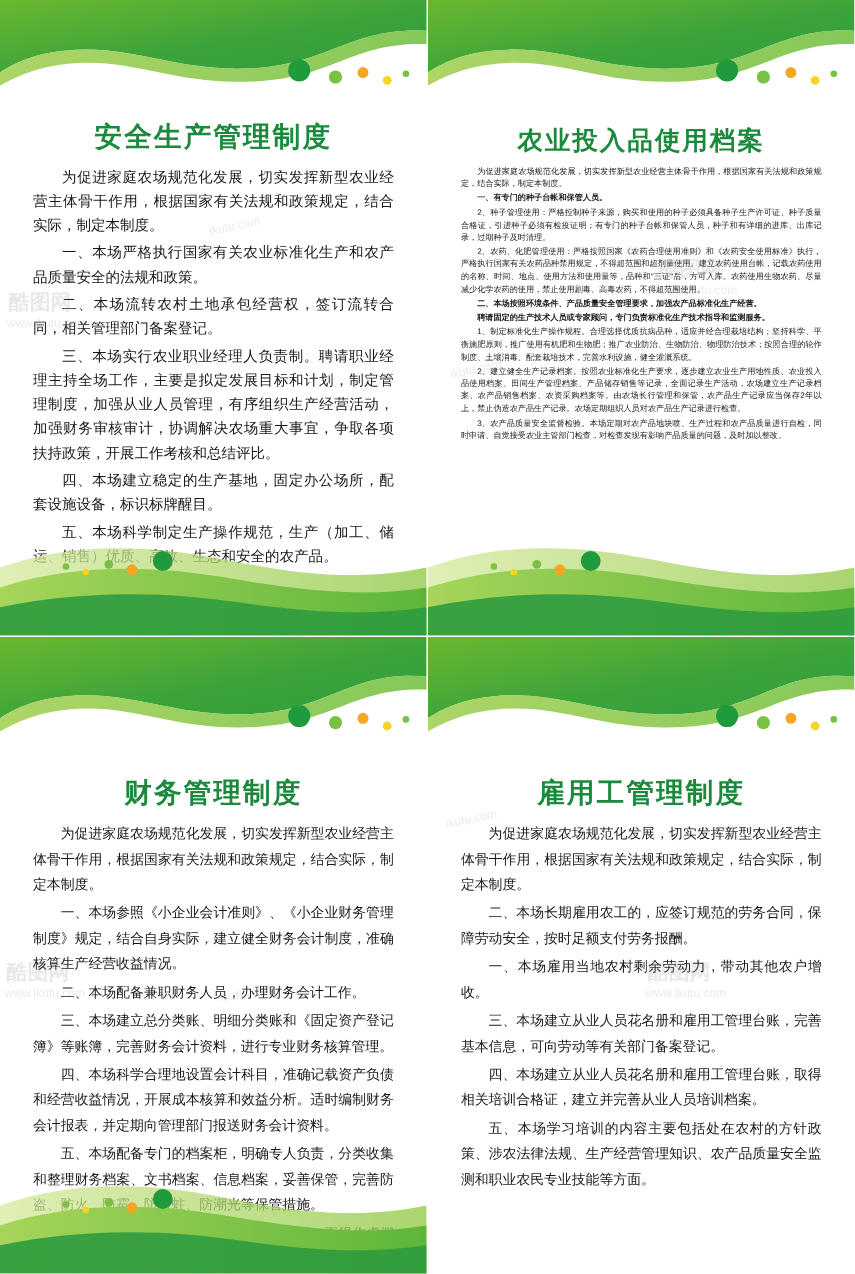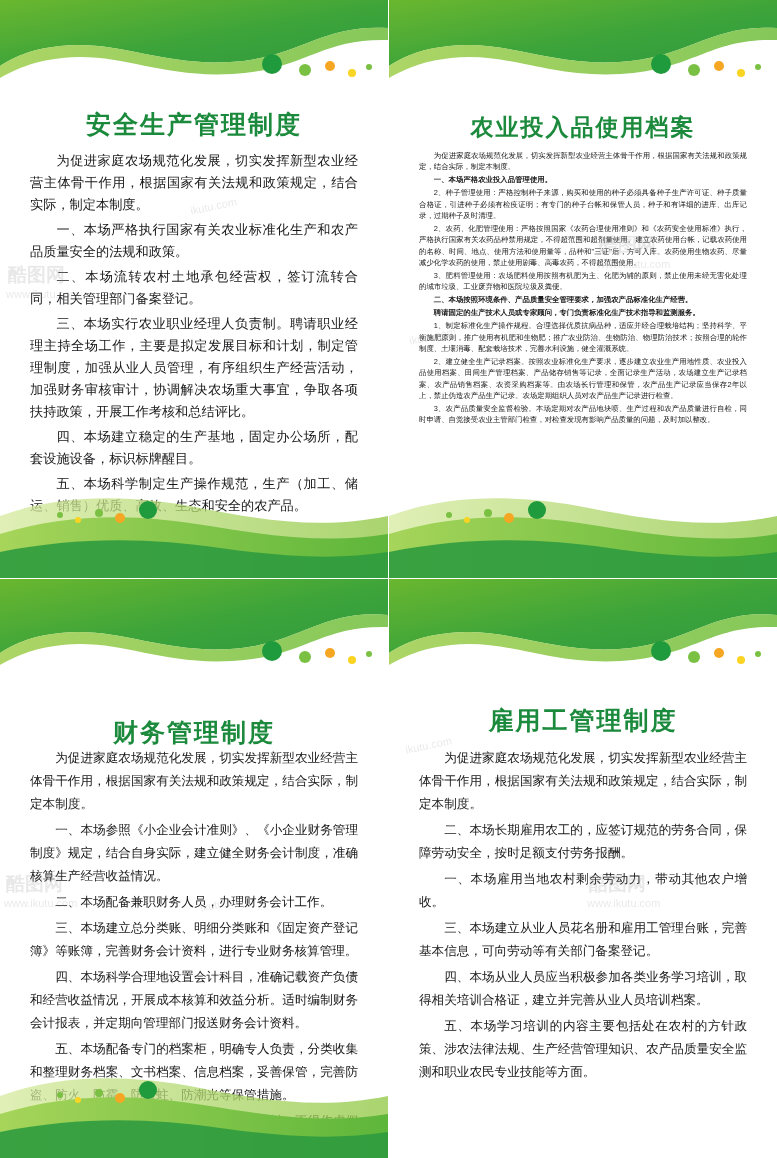--- a/index.html
+++ b/index.html
@@ -160,24 +160,23 @@
       <circle cx="330" cy="66" r="5" fill="#f5a623"></circle>
       <circle cx="352" cy="73" r="4" fill="#f9d423"></circle>
       <circle cx="369" cy="67" r="3" fill="#7ac143"></circle>
     </svg>
   </div>
 
   <div class="title mid">农业投入品使用档案</div>
 
   <div class="body-text t-small">
     <p>为促进家庭农场规范化发展，切实发挥新型农业经营主体骨干作用，根据国家有关法规和政策规定，结合实际，制定本制度。</p>
-    <p class="bold">一、本场严格农业投入品管理使用。</p>
+    <p class="bold">一、有专门的种子台帐和保管人员。</p>
     <p>2、种子管理使用：严格控制种子来源，购买和使用的种子必须具备种子生产许可证、种子质量合格证，引进种子必须有检疫证明；有专门的种子台帐和保管人员，种子和有详细的进库、出库记录，过期种子及时清理。</p>
     <p>2、农药、化肥管理使用：严格按照国家《农药合理使用准则》和《农药安全使用标准》执行，严格执行国家有关农药品种禁用规定，不得超范围和超剂量使用。建立农药使用台帐，记载农药使用的名称、时间、地点、使用方法和使用量等，品种和"三证"后，方可入库。农药使用生物农药、尽量减少化学农药的使用，禁止使用剧毒、高毒农药，不得超范围使用。</p>
-    <p>3、肥料管理使用：农场肥料使用按照有机肥为主、化肥为辅的原则，禁止使用未经无害化处理的城市垃圾、工业废弃物和医院垃圾及粪便。</p>
     <p class="bold">二、本场按照环境条件、产品质量安全管理要求，加强农产品标准化生产经营。</p>
     <p class="bold">聘请固定的生产技术人员或专家顾问，专门负责标准化生产技术指导和监测服务。</p>
     <p>1、制定标准化生产操作规程。合理选择优质抗病品种，适应并经合理栽培结构；坚持科学、平衡施肥原则，推广使用有机肥和生物肥；推广农业防治、生物防治、物理防治技术；按照合理的轮作制度、土壤消毒、配套栽培技术，完善水利设施，健全灌溉系统。</p>
     <p>2、建立健全生产记录档案。按照农业标准化生产要求，逐步建立农业生产用地性质、农业投入品使用档案、田间生产管理档案、产品储存销售等记录，全面记录生产活动，农场建立生产记录档案、农产品销售档案、农资采购档案等。由农场长行管理和保管，农产品生产记录应当保存2年以上，禁止伪造农产品生产记录。农场定期组织人员对农产品生产记录进行检查。</p>
     <p>3、农产品质量安全监督检验。本场定期对农产品地块喷、生产过程和农产品质量进行自检，同时申请、自觉接受农业主管部门检查，对检查发现有影响产品质量的问题，及时加以整改。</p>
   </div>
 
   <div class="deco-bottom">
     <svg viewBox="0 0 388 110" preserveAspectRatio="none">
       <path d="M0,48 C60,26 130,26 200,40 C262,52 320,62 388,48 L388,110 L0,110 Z" fill="url(#gf2)" opacity="0.75"></path>
@@ -202,21 +201,21 @@
       <path d="M0,0 L388,0 L388,36 C320,30 300,66 230,70 C160,74 120,48 60,54 C30,57 12,66 0,74 Z" fill="url(#g1)"></path>
       <path d="M0,74 C12,66 30,57 60,54 C120,48 160,74 230,70 C300,66 320,30 388,36 L388,48 C320,46 305,78 232,82 C158,86 122,60 62,66 C33,69 14,78 0,86 Z" fill="url(#g1b)" opacity="0.85"></path>
       <circle cx="272" cy="72" r="10" fill="#1f9a3c"></circle>
       <circle cx="305" cy="78" r="6" fill="#7ac143"></circle>
       <circle cx="330" cy="74" r="5" fill="#f5a623"></circle>
       <circle cx="352" cy="81" r="4" fill="#f9d423"></circle>
       <circle cx="369" cy="75" r="3" fill="#7ac143"></circle>
     </svg>
   </div>
 
-  <div class="title big" style="top:137px;">财务管理制度</div>
+  <div class="title big" style="top:125px;">财务管理制度</div>
 
   <div class="body-text t-mid" style="top:168px;">
     <p>为促进家庭农场规范化发展，切实发挥新型农业经营主体骨干作用，根据国家有关法规和政策规定，结合实际，制定本制度。</p>
     <p>一、本场参照《小企业会计准则》、《小企业财务管理制度》规定，结合自身实际，建立健全财务会计制度，准确核算生产经营收益情况。</p>
     <p>二、本场配备兼职财务人员，办理财务会计工作。</p>
     <p>三、本场建立总分类账、明细分类账和《固定资产登记簿》等账簿，完善财务会计资料，进行专业财务核算管理。</p>
     <p>四、本场科学合理地设置会计科目，准确记载资产负债和经营收益情况，开展成本核算和效益分析。适时编制财务会计报表，并定期向管理部门报送财务会计资料。</p>
     <p>五、本场配备专门的档案柜，明确专人负责，分类收集和整理财务档案、文书档案、信息档案，妥善保管，完善防盗、防火、防霉、防虫蛀、防潮光等保管措施。</p>
     <p>六、本场向相关部门提供财务报告等资料，不得作虚假记载。</p>
   </div>
@@ -252,21 +251,21 @@
     </svg>
   </div>
 
   <div class="title big" style="top:125px;">雇用工管理制度</div>
 
   <div class="body-text t-mid" style="top:168px;">
     <p>为促进家庭农场规范化发展，切实发挥新型农业经营主体骨干作用，根据国家有关法规和政策规定，结合实际，制定本制度。</p>
     <p>二、本场长期雇用农工的，应签订规范的劳务合同，保障劳动安全，按时足额支付劳务报酬。</p>
     <p>一、本场雇用当地农村剩余劳动力，带动其他农户增收。</p>
     <p>三、本场建立从业人员花名册和雇用工管理台账，完善基本信息，可向劳动等有关部门备案登记。</p>
-    <p>四、本场从业人员应当积极参加各类业务学习培训，取得相关培训合格证，建立并完善从业人员培训档案。</p>
+    <p>四、本场建立从业人员花名册和雇用工管理台账，取得相关培训合格证，建立并完善从业人员培训档案。</p>
     <p>五、本场学习培训的内容主要包括处在农村的方针政策、涉农法律法规、生产经营管理知识、农产品质量安全监测和职业农民专业技能等方面。</p>
   </div>
 
   <div class="deco-bottom">
     <svg viewBox="0 0 388 110" preserveAspectRatio="none">
       <path d="M0,48 C60,26 130,26 200,40 C262,52 320,62 388,48 L388,110 L0,110 Z" fill="url(#gf2)" opacity="0.75"></path>
       <path d="M0,66 C70,44 140,46 210,58 C270,68 330,76 388,66 L388,110 L0,110 Z" fill="url(#gf1)"></path>
       <path d="M0,84 C80,68 150,70 220,80 C284,89 336,92 388,84 L388,110 L0,110 Z" fill="#2f9b3f" opacity="0.9"></path>
       <circle cx="148" cy="42" r="9" fill="#1f9a3c"></circle>
       <circle cx="120" cy="50" r="5" fill="#f5a623"></circle>

